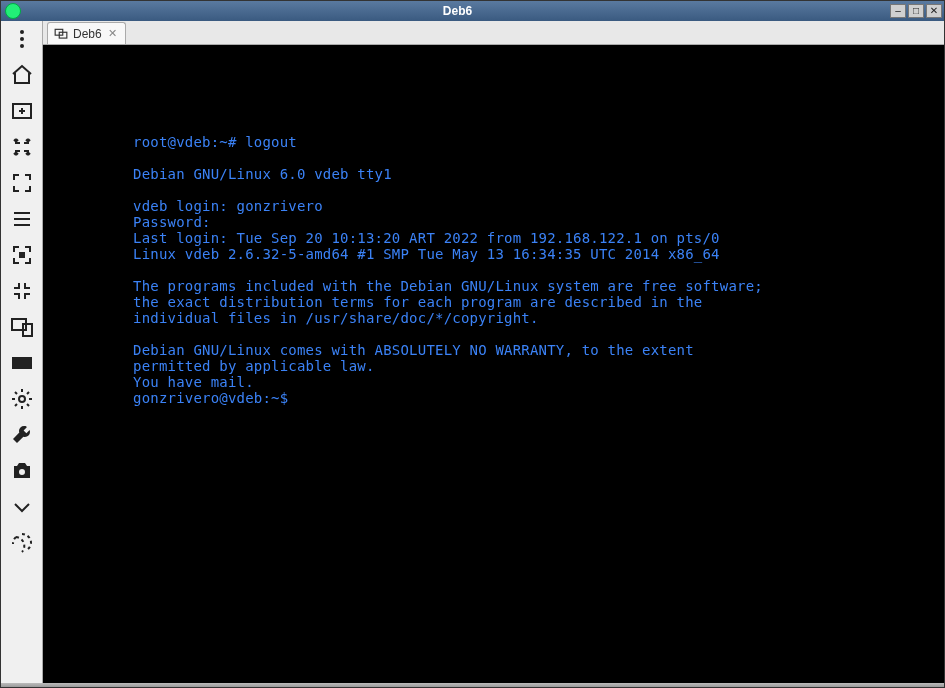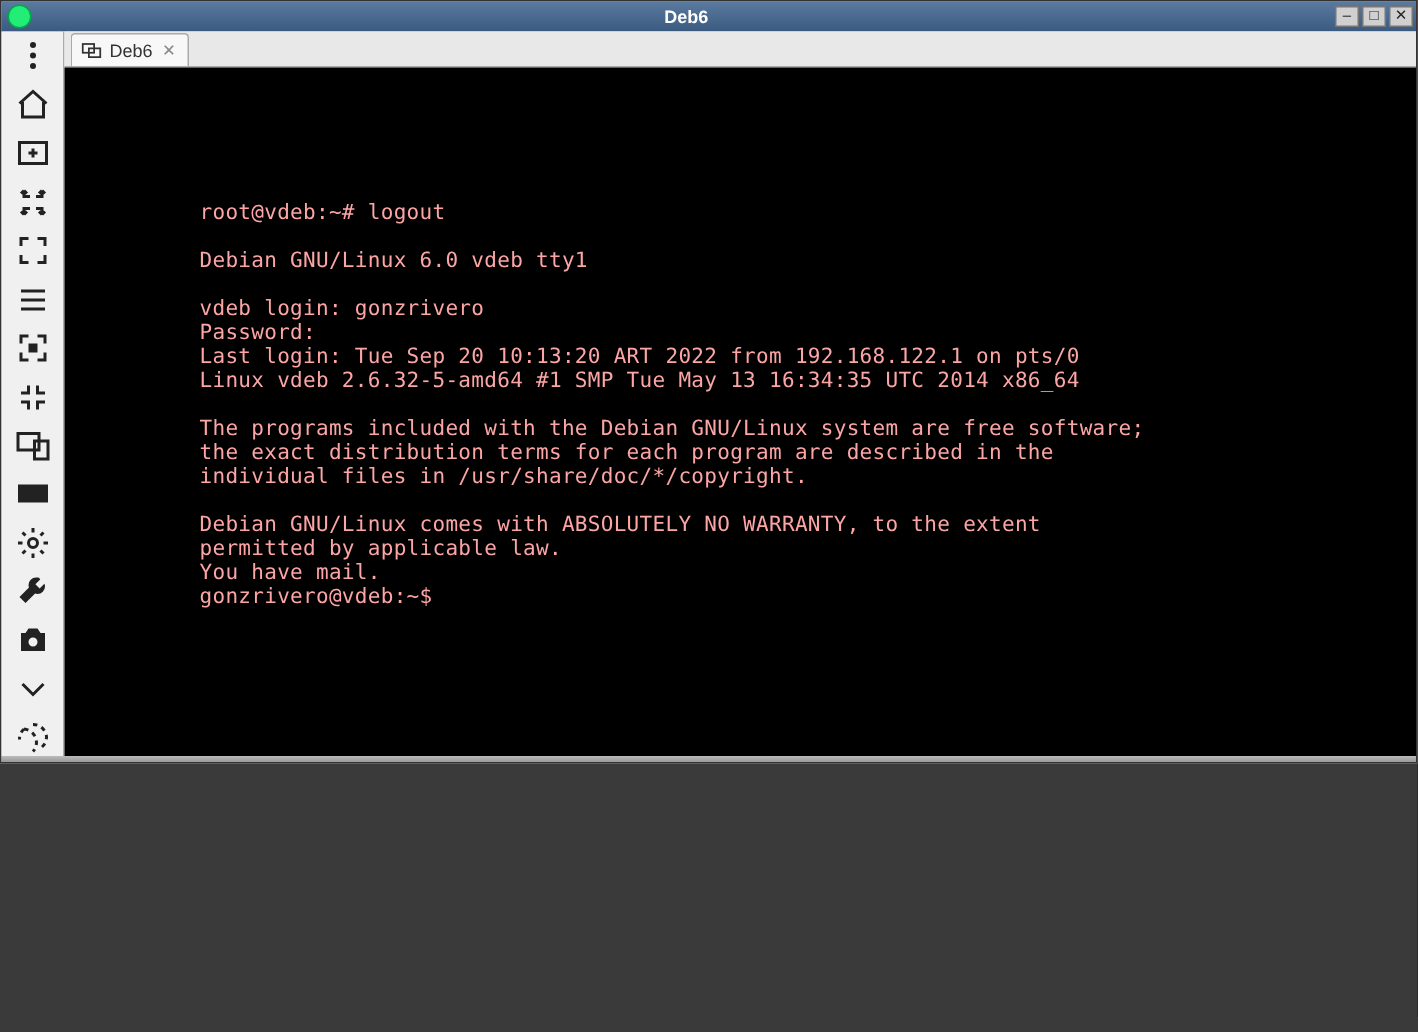--- a/index.html
+++ b/index.html
@@ -1,35 +1,35 @@
 <!DOCTYPE html>
 <html><head>
 <meta charset="utf-8">
 <style>
   * { margin: 0; padding: 0; box-sizing: border-box; }
   html, body { width: 945px; height: 688px; font-family: sans-serif; overflow: hidden; background: #3a3a3a; }
-  .window { width: 945px; height: 509px; display: flex; flex-direction: column; border: 1px solid #333; background: #dcdcdc; }
+  .window { width: 945px; height: 688px; display: flex; flex-direction: column; border: 1px solid #333; background: #dcdcdc; }
   .titlebar { height: 20px; background: linear-gradient(#5a7aa0,#3a5a80); display: flex; align-items: center; color: #fff; font-size: 12px; }
   .titlebar .app-icon { width: 16px; height: 16px; margin: 0 4px; background: #2e7; border-radius: 50%; border:1px solid #0a4; }
   .titlebar .title { flex: 1; text-align: center; font-weight: bold; }
   .titlebar .win-btns { display: flex; gap: 2px; margin-right: 2px; }
   .titlebar .win-btn { width: 16px; height: 14px; background: #d0d0d0; border:1px solid #777; display:flex; align-items:center; justify-content:center; font-size:10px; line-height:1; color:#222; cursor:pointer;}
   .body { flex:1; display:flex; min-height:0; }
   .toolbar { width: 42px; background: #f0f0f0; border-right:1px solid #aaa; display:flex; flex-direction:column; align-items:center; padding-top:4px; gap:8px; }
   .toolbar .tb-btn { width:30px; height:28px; display:flex; align-items:center; justify-content:center; cursor:pointer; color:#222; border-radius:3px;}
   .toolbar svg { width:24px; height:24px; stroke:#222; fill:none; stroke-width:2; }
   .toolbar svg .f { fill:#222; stroke:none; }
   .main { flex:1; display:flex; flex-direction:column; min-width:0; background:#dcdcdc;}
   .tabbar { height:24px; background:#e8e8e8; border-bottom:1px solid #aaa; display:flex; align-items:flex-end; padding-left:4px;}
   .tab { height:22px; background:#f8f8f8; border:1px solid #aaa; border-bottom:none; border-radius:3px 3px 0 0; display:flex; align-items:center; padding:0 6px; gap:5px; font-size:12px; color:#333; cursor:pointer;}
   .tab .tab-ic { width:14px; height:14px; display:flex; align-items:center; justify-content:center;}
   .tab .tab-ic svg{ width:14px; height:14px; stroke:#333; fill:none; stroke-width:2;}
   .tab .close { width:12px; height:12px; font-size:11px; color:#888; display:flex; align-items:center; justify-content:center; cursor:pointer;}
   .term-wrap { flex:1; background:#000; padding: 4px 2px; overflow:hidden;}
-  .term { font-family: "DejaVu Sans Mono","Liberation Mono",monospace; font-size:14px; line-height:16px; color:#fca5a5; white-space:pre; padding: 85px 0 0 88px; letter-spacing:0.2px;}
+  .term { font-family: "DejaVu Sans Mono","Liberation Mono",monospace; font-size:14px; line-height:16px; color:#3b82f6; white-space:pre; padding: 85px 0 0 88px; letter-spacing:0.2px;}
   .statusbar { height:4px; background: linear-gradient(#bbb,#999);}
 </style>
 </head>
 <body>
 
 <div class="window">
 
   <div class="titlebar">
     <div class="app-icon"></div>
     <div class="title">Deb6</div>

